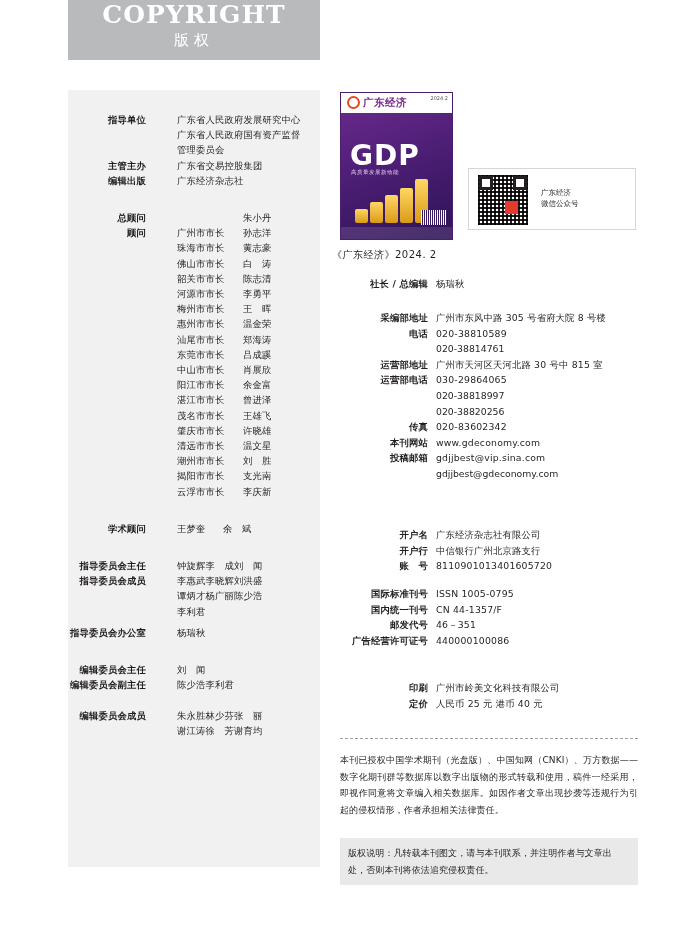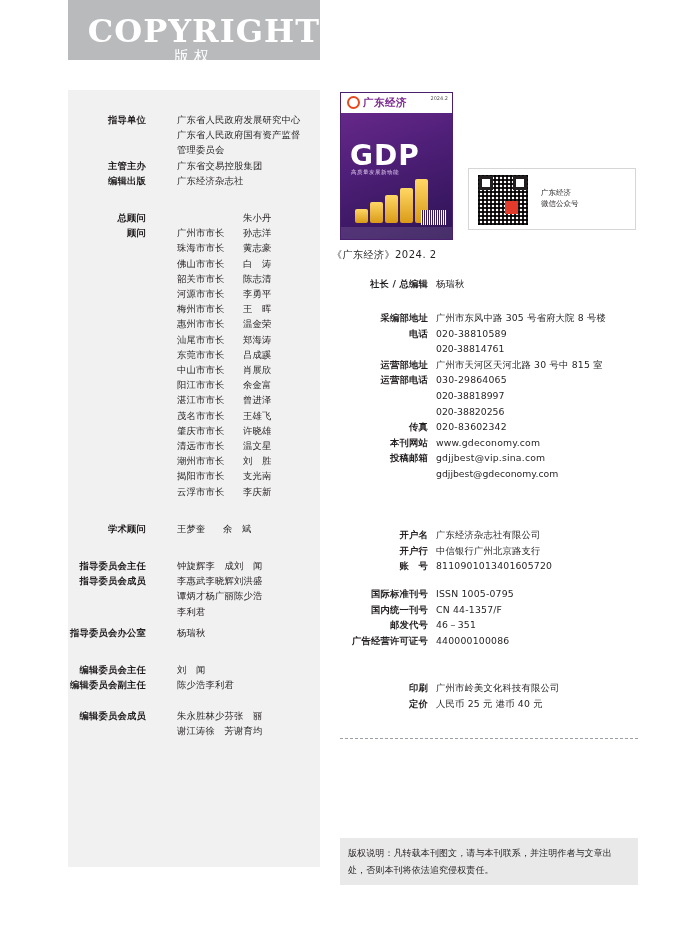--- a/index.html
+++ b/index.html
@@ -28,25 +28,24 @@
     top: 0;
     width: 252px;
     height: 60px;
     background: #b9babc;
     color: #ffffff;
     text-align: center;
   }
   .masthead-en {
     font-family: "DejaVu Serif", "Liberation Serif", serif;
     font-weight: bold;
-    font-size: 32px;
+    font-size: 25px;
     letter-spacing: 1px;
     line-height: 30px;
-    padding-top: 16px;
-    text-align: right;
+    padding-top: 0;
   }
   .masthead-cn {
     font-size: 15px;
     letter-spacing: 5px;
     line-height: 20px;
   }
 
   
   .left-panel {
     position: absolute;
@@ -592,16 +591,17 @@
       <div class="rval">广州市岭美文化科技有限公司</div>
     </div>
     <div class="rrow">
       <div class="rlbl">定价</div>
       <div class="rval">人民币 25 元  港币 40 元</div>
     </div>
   </div>
 
   <div class="dashed" style="top:738px"></div>
 
+  <div class="para" style="top:752px">本刊已授权中国学术期刊（光盘版）、中国知网（CNKI）、万方数据——数字化期刊群等数据库以数字出版物的形式转载和使用，稿件一经采用，即视作同意将文章编入相关数据库。如因作者文章出现抄袭等违规行为引起的侵权情形，作者承担相关法律责任。</div>
 
   <div class="notice" style="top:838px">版权说明：凡转载本刊图文，请与本刊联系，并注明作者与文章出处，否则本刊将依法追究侵权责任。</div>
 
 </div>
 
 </body></html>

